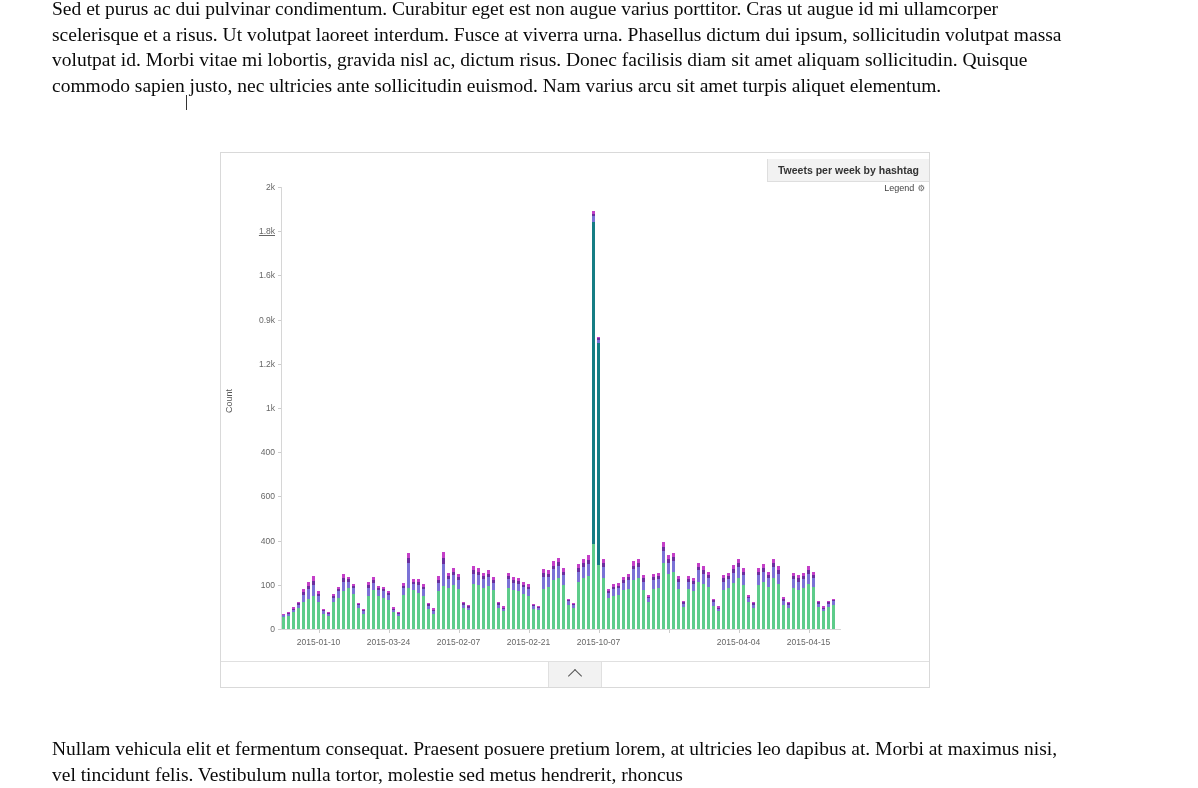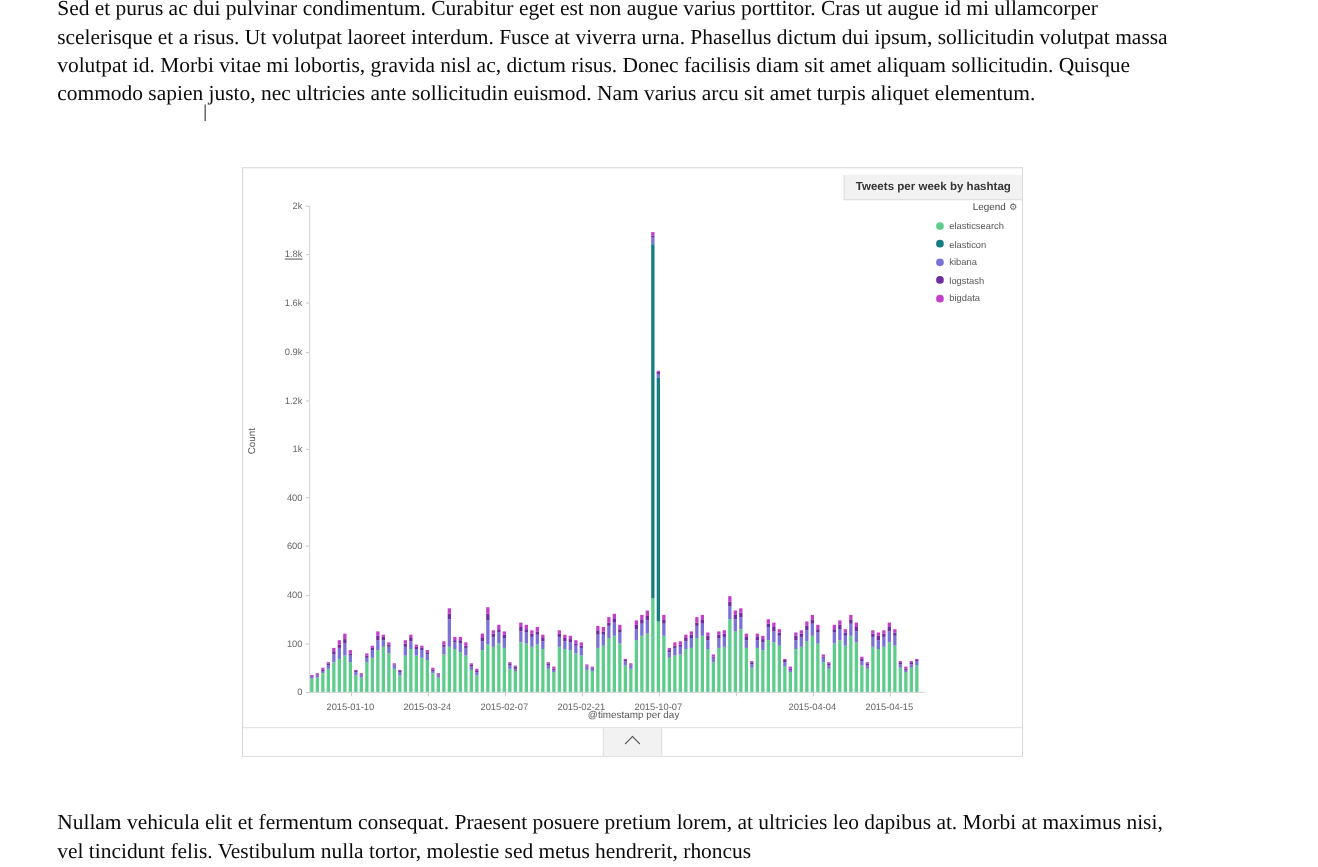--- a/index.html
+++ b/index.html
@@ -225,21 +225,20 @@
     <p>Sed et purus ac dui pulvinar condimentum. Curabitur eget est non augue varius porttitor. Cras ut augue id mi ullamcorper scelerisque et a risus. Ut volutpat laoreet interdum. Fusce at viverra urna. Phasellus dictum dui ipsum, sollicitudin volutpat massa volutpat id. Morbi vitae mi lobortis, gravida nisl ac, dictum risus. Donec facilisis diam sit amet aliquam sollicitudin. Quisque commodo sapien justo, nec ultricies ante sollicitudin euismod. Nam varius arcu sit amet turpis aliquet elementum.</p>
   </div>
   <div class="caret"></div>
 
   <div class="panel">
 
     <div class="panel-title">Tweets per week by hashtag</div>
 
     <div class="chart-area">
       <div class="ylabel">Count</div>
-      <div class="xlabel">@timestamp per day</div>
       <div class="plot" id="plot">
           <div class="axis-line" style="left: 0px; top: 0px; width: 1px; height: 442px;"></div>
           <div class="axis-line" style="left: 0px; top: 442px; width: 560px; height: 1px;"></div>
           <div class="ytick" style="top: 442px; left: -52px;">0</div>
           <div class="ytick-mark" style="left: -3px; top: 442px;"></div>
           <div class="ytick" style="top: 397.8px; left: -52px;">100</div>
           <div class="ytick-mark" style="left: -3px; top: 397.8px;"></div>
           <div class="ytick" style="top: 353.6px; left: -52px;">400</div>
           <div class="ytick-mark" style="left: -3px; top: 353.6px;"></div>
           <div class="ytick" style="top: 309.4px; left: -52px;">600</div>
@@ -943,42 +942,20 @@
           <div class="xtick-mark" style="left: 457.5px; top: 443px;"></div>
           <div class="xtick" style="left: 527.5px; top: 450px;">2015-04-15</div>
           <div class="xtick-mark" style="left: 527.5px; top: 443px;"></div>
         </div>
     </div>
 
     <div class="legend">
       <div class="legend-head">
         <span>Legend</span><span class="legend-gear">⚙</span>
       </div>
-      <div id="legend-items">
-          <div class="legend-item">
-            <span class="legend-dot" style="background: rgb(94, 204, 138);"></span>
-            <span class="legend-label">elasticsearch</span>
-          </div>
-          <div class="legend-item">
-            <span class="legend-dot" style="background: rgb(21, 125, 132);"></span>
-            <span class="legend-label">elasticon</span>
-          </div>
-          <div class="legend-item">
-            <span class="legend-dot" style="background: rgb(123, 114, 214);"></span>
-            <span class="legend-label">kibana</span>
-          </div>
-          <div class="legend-item">
-            <span class="legend-dot" style="background: rgb(108, 46, 158);"></span>
-            <span class="legend-label">logstash</span>
-          </div>
-          <div class="legend-item">
-            <span class="legend-dot" style="background: rgb(196, 63, 200);"></span>
-            <span class="legend-label">bigdata</span>
-          </div>
-        </div>
     </div>
 
     <div class="panel-footer">
       <div class="collapse-btn">
         <span class="chev"></span>
       </div>
     </div>
 
   </div>
 

